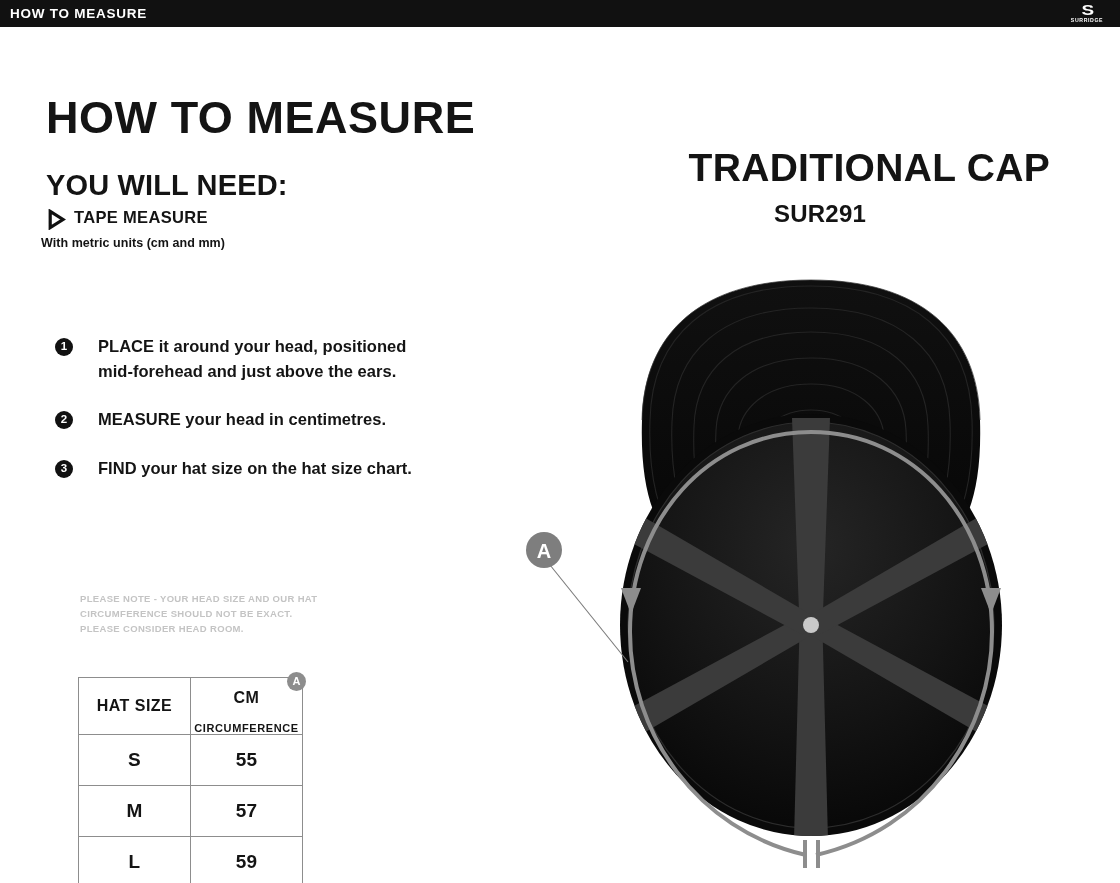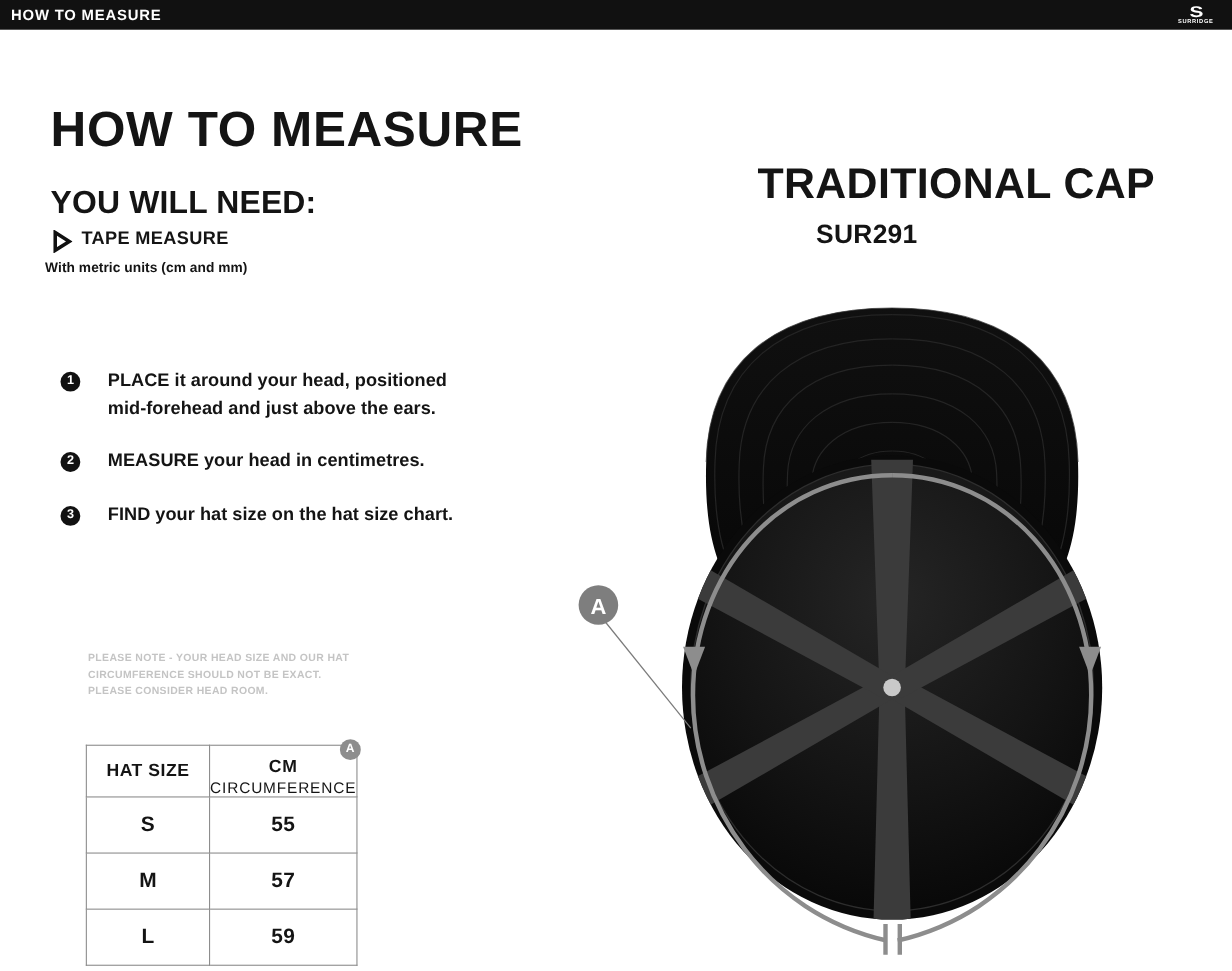--- a/index.html
+++ b/index.html
@@ -127,43 +127,43 @@
   .col-b { width: 111px; }
   .th-hat {
     font-size: 16px; font-weight: 800; letter-spacing: 0.03em;
   }
   .th-cm-wrap { position: relative; height: 100%; }
   .th-cm {
     font-size: 16px; font-weight: 800; letter-spacing: 0.04em;
     line-height: 1; padding-top: 12px;
   }
   .th-cm-sub {
-    font-size: 14px; font-weight: 400; letter-spacing: 0.055em;
-    line-height: 1; margin-top: 3px;
+    font-size: 11px; font-weight: 700; letter-spacing: 0.055em;
+    line-height: 1; margin-top: 17px;
   }
   .badge-sm {
     position: absolute; right: -4px; top: -6px;
     width: 19px; height: 19px; border-radius: 50%;
     background: #8d8d8d; color: #ffffff;
     font-size: 11px; font-weight: 800;
     display: flex; align-items: center; justify-content: center;
     line-height: 1;
   }
   .cell-val { font-size: 19px; font-weight: 800; letter-spacing: 0.01em; }
 
   
   .prod-title {
     position: absolute; left: 590px; top: 148px;
     width: 460px; text-align: right;
     font-size: 39px; font-weight: 800;
     letter-spacing: 0.008em; line-height: 1;
     white-space: nowrap;
   }
   .prod-code {
-    position: absolute; left: 558px; top: 202px;
+    position: absolute; left: 590px; top: 202px;
     width: 460px; text-align: center;
     font-size: 24px; font-weight: 800;
     letter-spacing: 0.01em; line-height: 1;
   }
 
   .cap-stage {
     position: absolute; left: 500px; top: 270px;
     width: 620px; height: 613px;
   }
   .cap-svg { display: block; width: 620px; height: 613px; }

